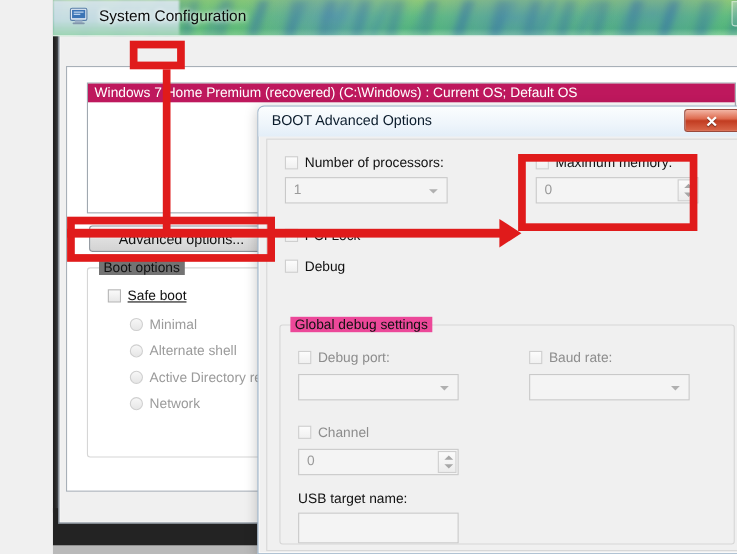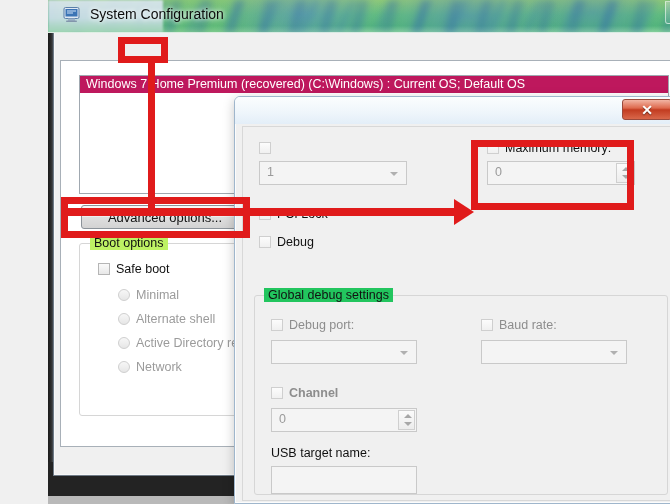--- a/index.html
+++ b/index.html
@@ -128,21 +128,21 @@
     background:linear-gradient(to bottom,#f6f6f6 0%,#ededed 48%,#dfdfdf 50%,#d3d3d3 100%);
     font-size:13px;color:#111;text-align:center;line-height:23px;
     cursor:pointer;box-sizing:border-box;
   }
 
   .group-boot{
     position:absolute;left:18px;top:182px;width:198px;height:173px;
     border:1px solid #d6d6d6;border-radius:3px;box-sizing:border-box;
   }
   .group-legend{
-    position:absolute;left:10px;top:-8px;background:#bef264;
+    position:absolute;left:10px;top:-8px;background:#737373;
     padding:0 4px;font-size:12.5px;color:#111;
   }
   .chk-row{position:absolute;font-size:12.5px;color:#111;white-space:nowrap;}
   .cbox{
     display:inline-block;width:12px;height:12px;vertical-align:-2px;
     border:1px solid #b5b5b5;background:linear-gradient(to bottom,#fafafa,#e8e8e8);
     margin-right:6px;box-sizing:border-box;
   }
   .radio{
     display:inline-block;width:12px;height:12px;vertical-align:-2px;
@@ -215,21 +215,21 @@
 
   .textbox{
     position:absolute;height:28px;border:1px solid #c9c9c9;background:#f4f4f4;box-sizing:border-box;
   }
 
   .gdbg{
     position:absolute;left:11px;top:168px;width:414px;height:200px;
     border:1px solid #d6d6d6;border-radius:3px;box-sizing:border-box;
   }
   .gdbg .legend{
-    position:absolute;left:9px;top:-8px;background:#22c55e;padding:0 4px;
+    position:absolute;left:9px;top:-8px;background:#ec4899;padding:0 4px;
     font-size:12.5px;color:#111;
   }
   .cbox.gray{border-color:#cfcfcf;background:linear-gradient(to bottom,#fcfcfc,#f0f0f0);}
 
   
   .ann{position:absolute;background:#e01b1b;}
   .annbox{position:absolute;border:7px solid #e01b1b;box-sizing:border-box;}
   .arrowhead{
     position:absolute;width:0;height:0;
     border-top:13px solid transparent;border-bottom:13px solid transparent;
@@ -274,47 +274,48 @@
       <div class="boot-list-row">Windows 7 Home Premium (recovered)  (C:\Windows) : Current OS; Default OS</div>
     </div>
 
     <div class="adv-btn">
       <span>Advanced options...</span>
     </div>
 
     <div class="group-boot">
       <div class="group-legend">Boot options</div>
 
-      <div class="chk-row" style="left:18px;top:18px;">
+      <div class="chk-row" style="left:18px;top:18px;text-decoration:underline;">
         <span class="cbox"></span><span>Safe boot</span>
       </div>
 
       <div class="chk-row dim" style="left:38px;top:44px;">
         <span class="radio"></span><span>Minimal</span>
       </div>
       <div class="chk-row dim" style="left:38px;top:68px;">
         <span class="radio"></span><span>Alternate shell</span>
       </div>
       <div class="chk-row dim" style="left:38px;top:92px;">
         <span class="radio"></span><span>Active Directory re</span>
       </div>
       <div class="chk-row dim" style="left:38px;top:116px;">
         <span class="radio"></span><span>Network</span>
       </div>
     </div>
   </div>
 
   <div class="dlg">
     <div class="dlg-tb"></div>
+    <div class="dlg-title">BOOT Advanced Options</div>
     <div class="dlg-close">✕</div>
 
     <div class="dlg-body">
 
       <div class="lbl" style="left:16px;top:14px;">
-        <span class="cbox gray"></span>
+        <span class="cbox gray"></span><span>Number of processors:</span>
       </div>
       <div class="combo" style="left:16px;top:34px;width:148px;">
         <span class="val">1</span>
         <span class="arrow"></span>
       </div>
 
       <div class="lbl" style="left:244px;top:14px;">
         <span class="cbox gray"></span><span>Maximum memory:</span>
       </div>
       <div class="spin" style="left:244px;top:34px;width:148px;">
@@ -344,21 +345,21 @@
         </div>
 
         <div class="lbl gray" style="left:226px;top:22px;">
           <span class="cbox gray"></span><span>Baud rate:</span>
         </div>
         <div class="combo" style="left:226px;top:44px;width:146px;">
           <span class="val"></span>
           <span class="arrow"></span>
         </div>
 
-        <div class="lbl gray" style="left:16px;top:90px;font-weight:bold;">
+        <div class="lbl gray" style="left:16px;top:90px;">
           <span class="cbox gray"></span><span>Channel</span>
         </div>
         <div class="spin" style="left:16px;top:112px;width:146px;">
           <span class="val">0</span>
           <span class="btns">
               <i class="up"></i>
               <i class="dn"></i>
             </span>
         </div>
 

